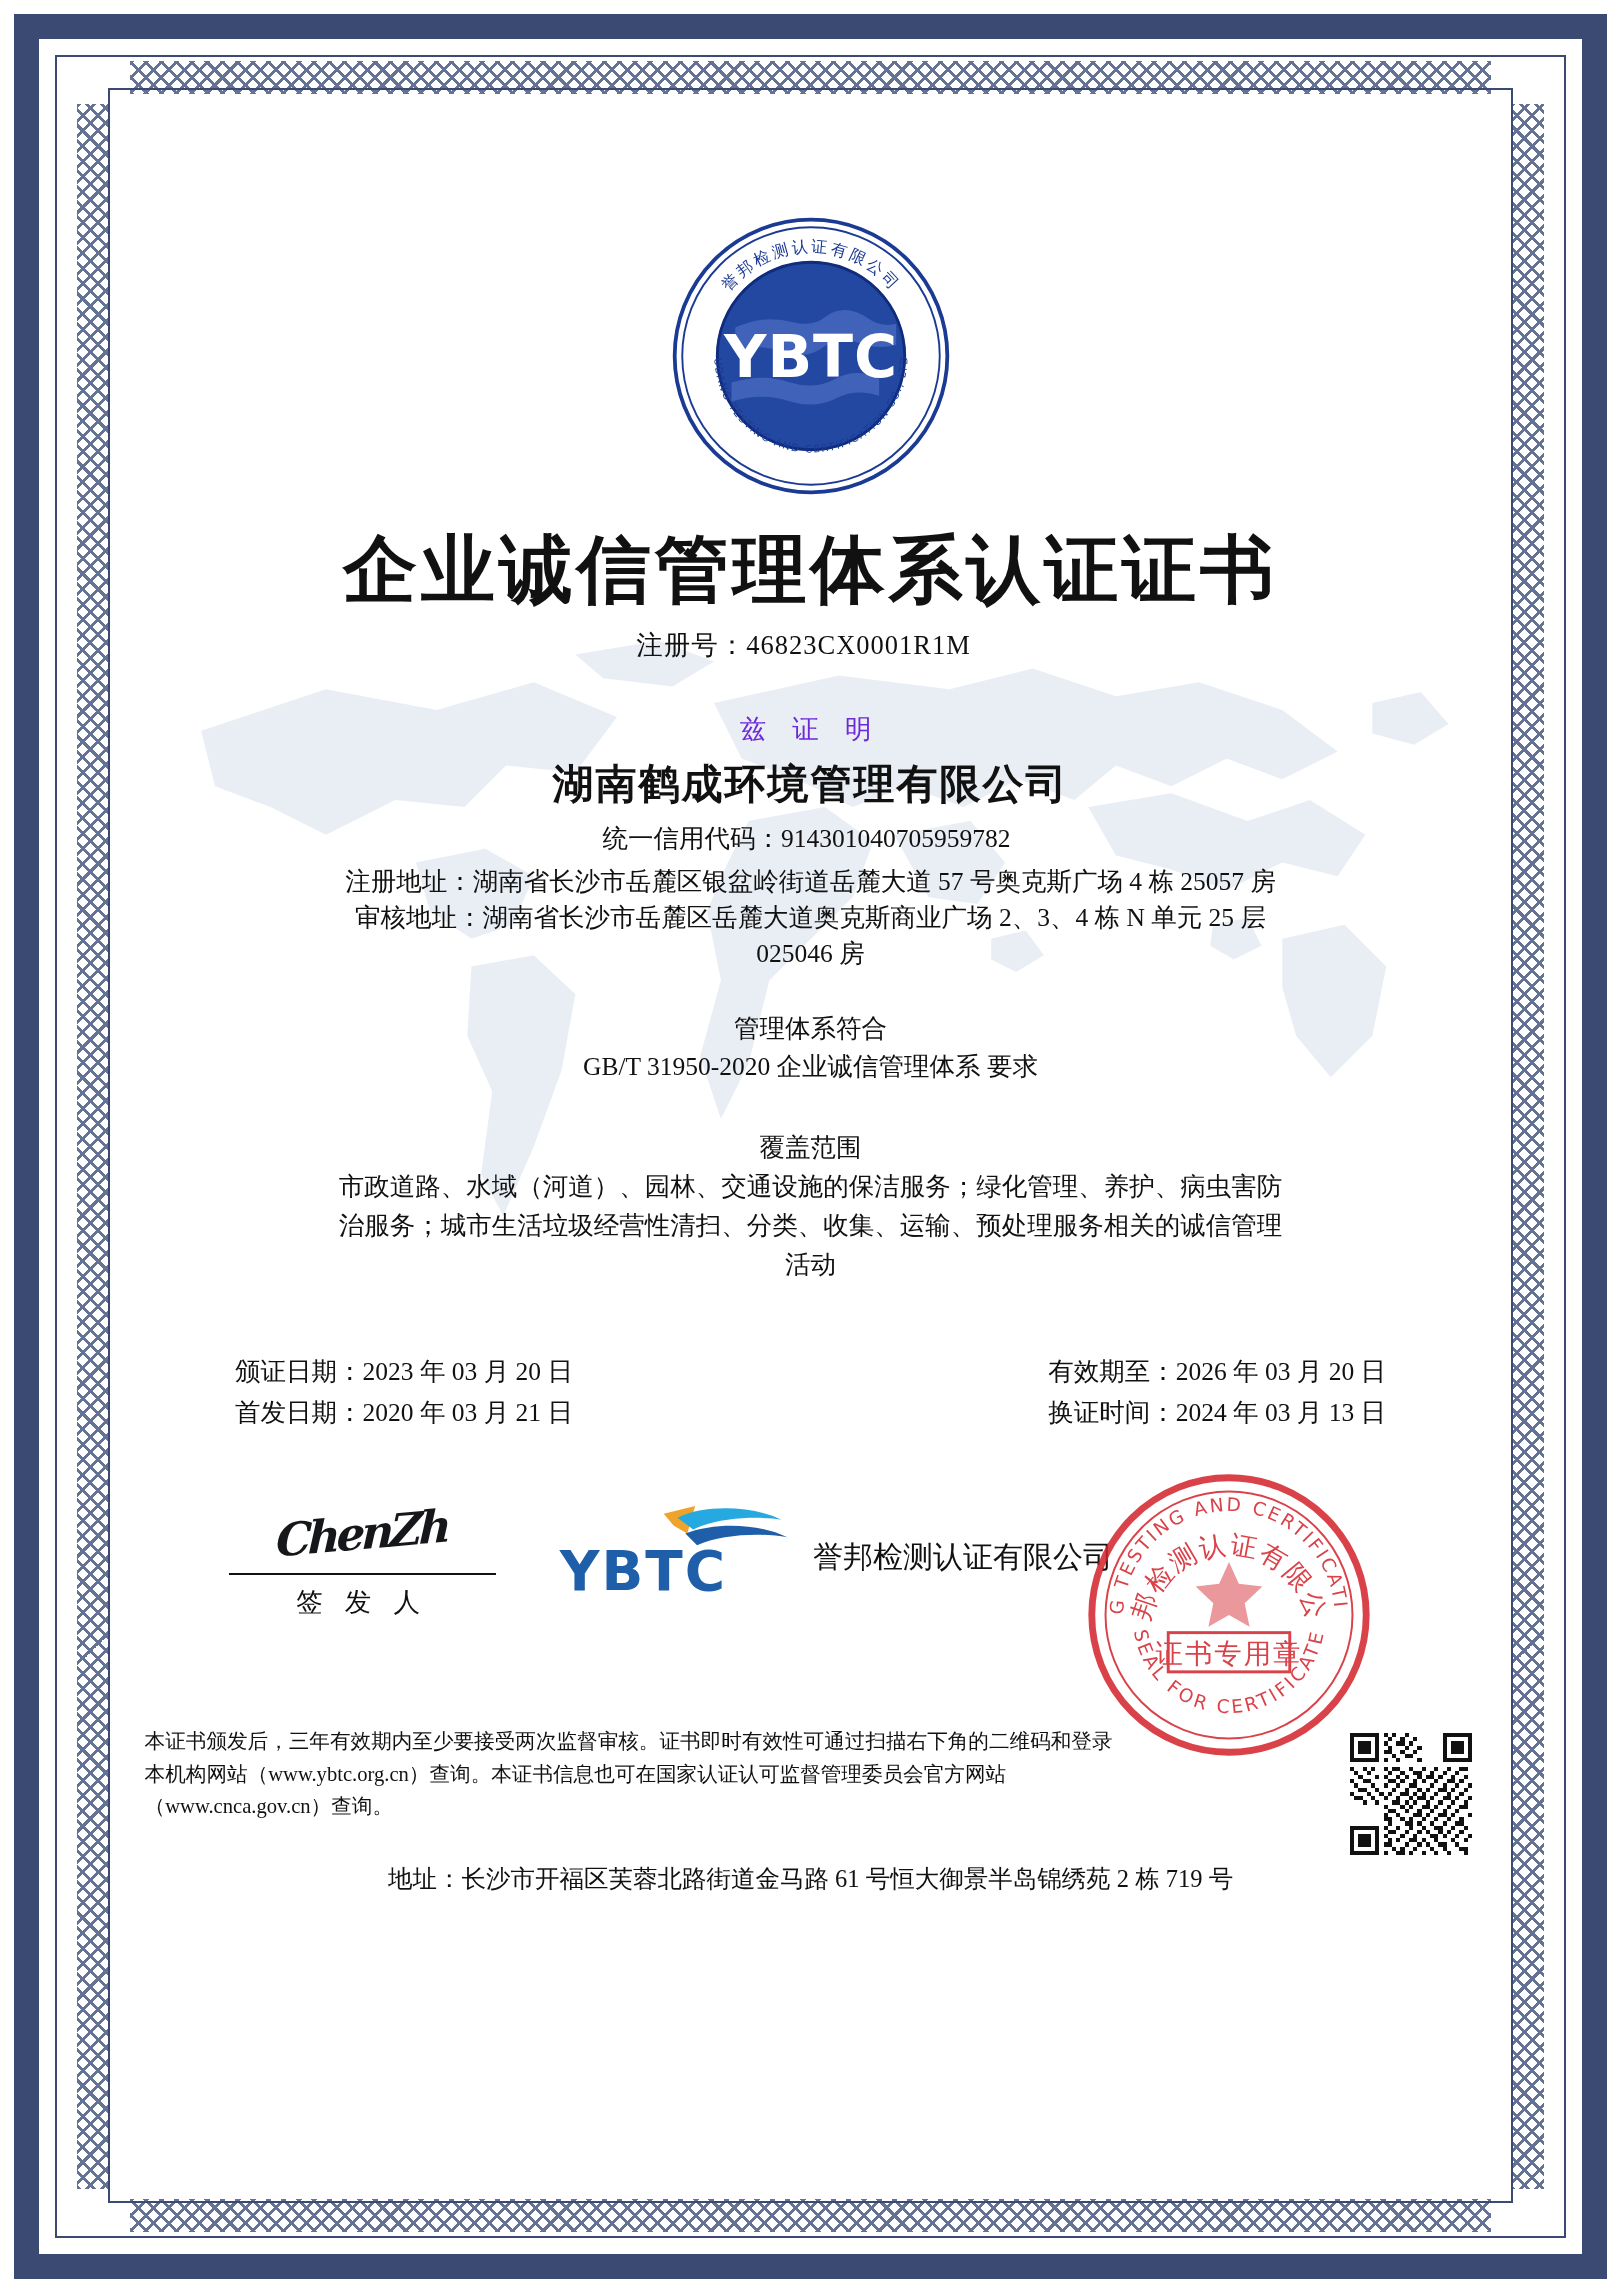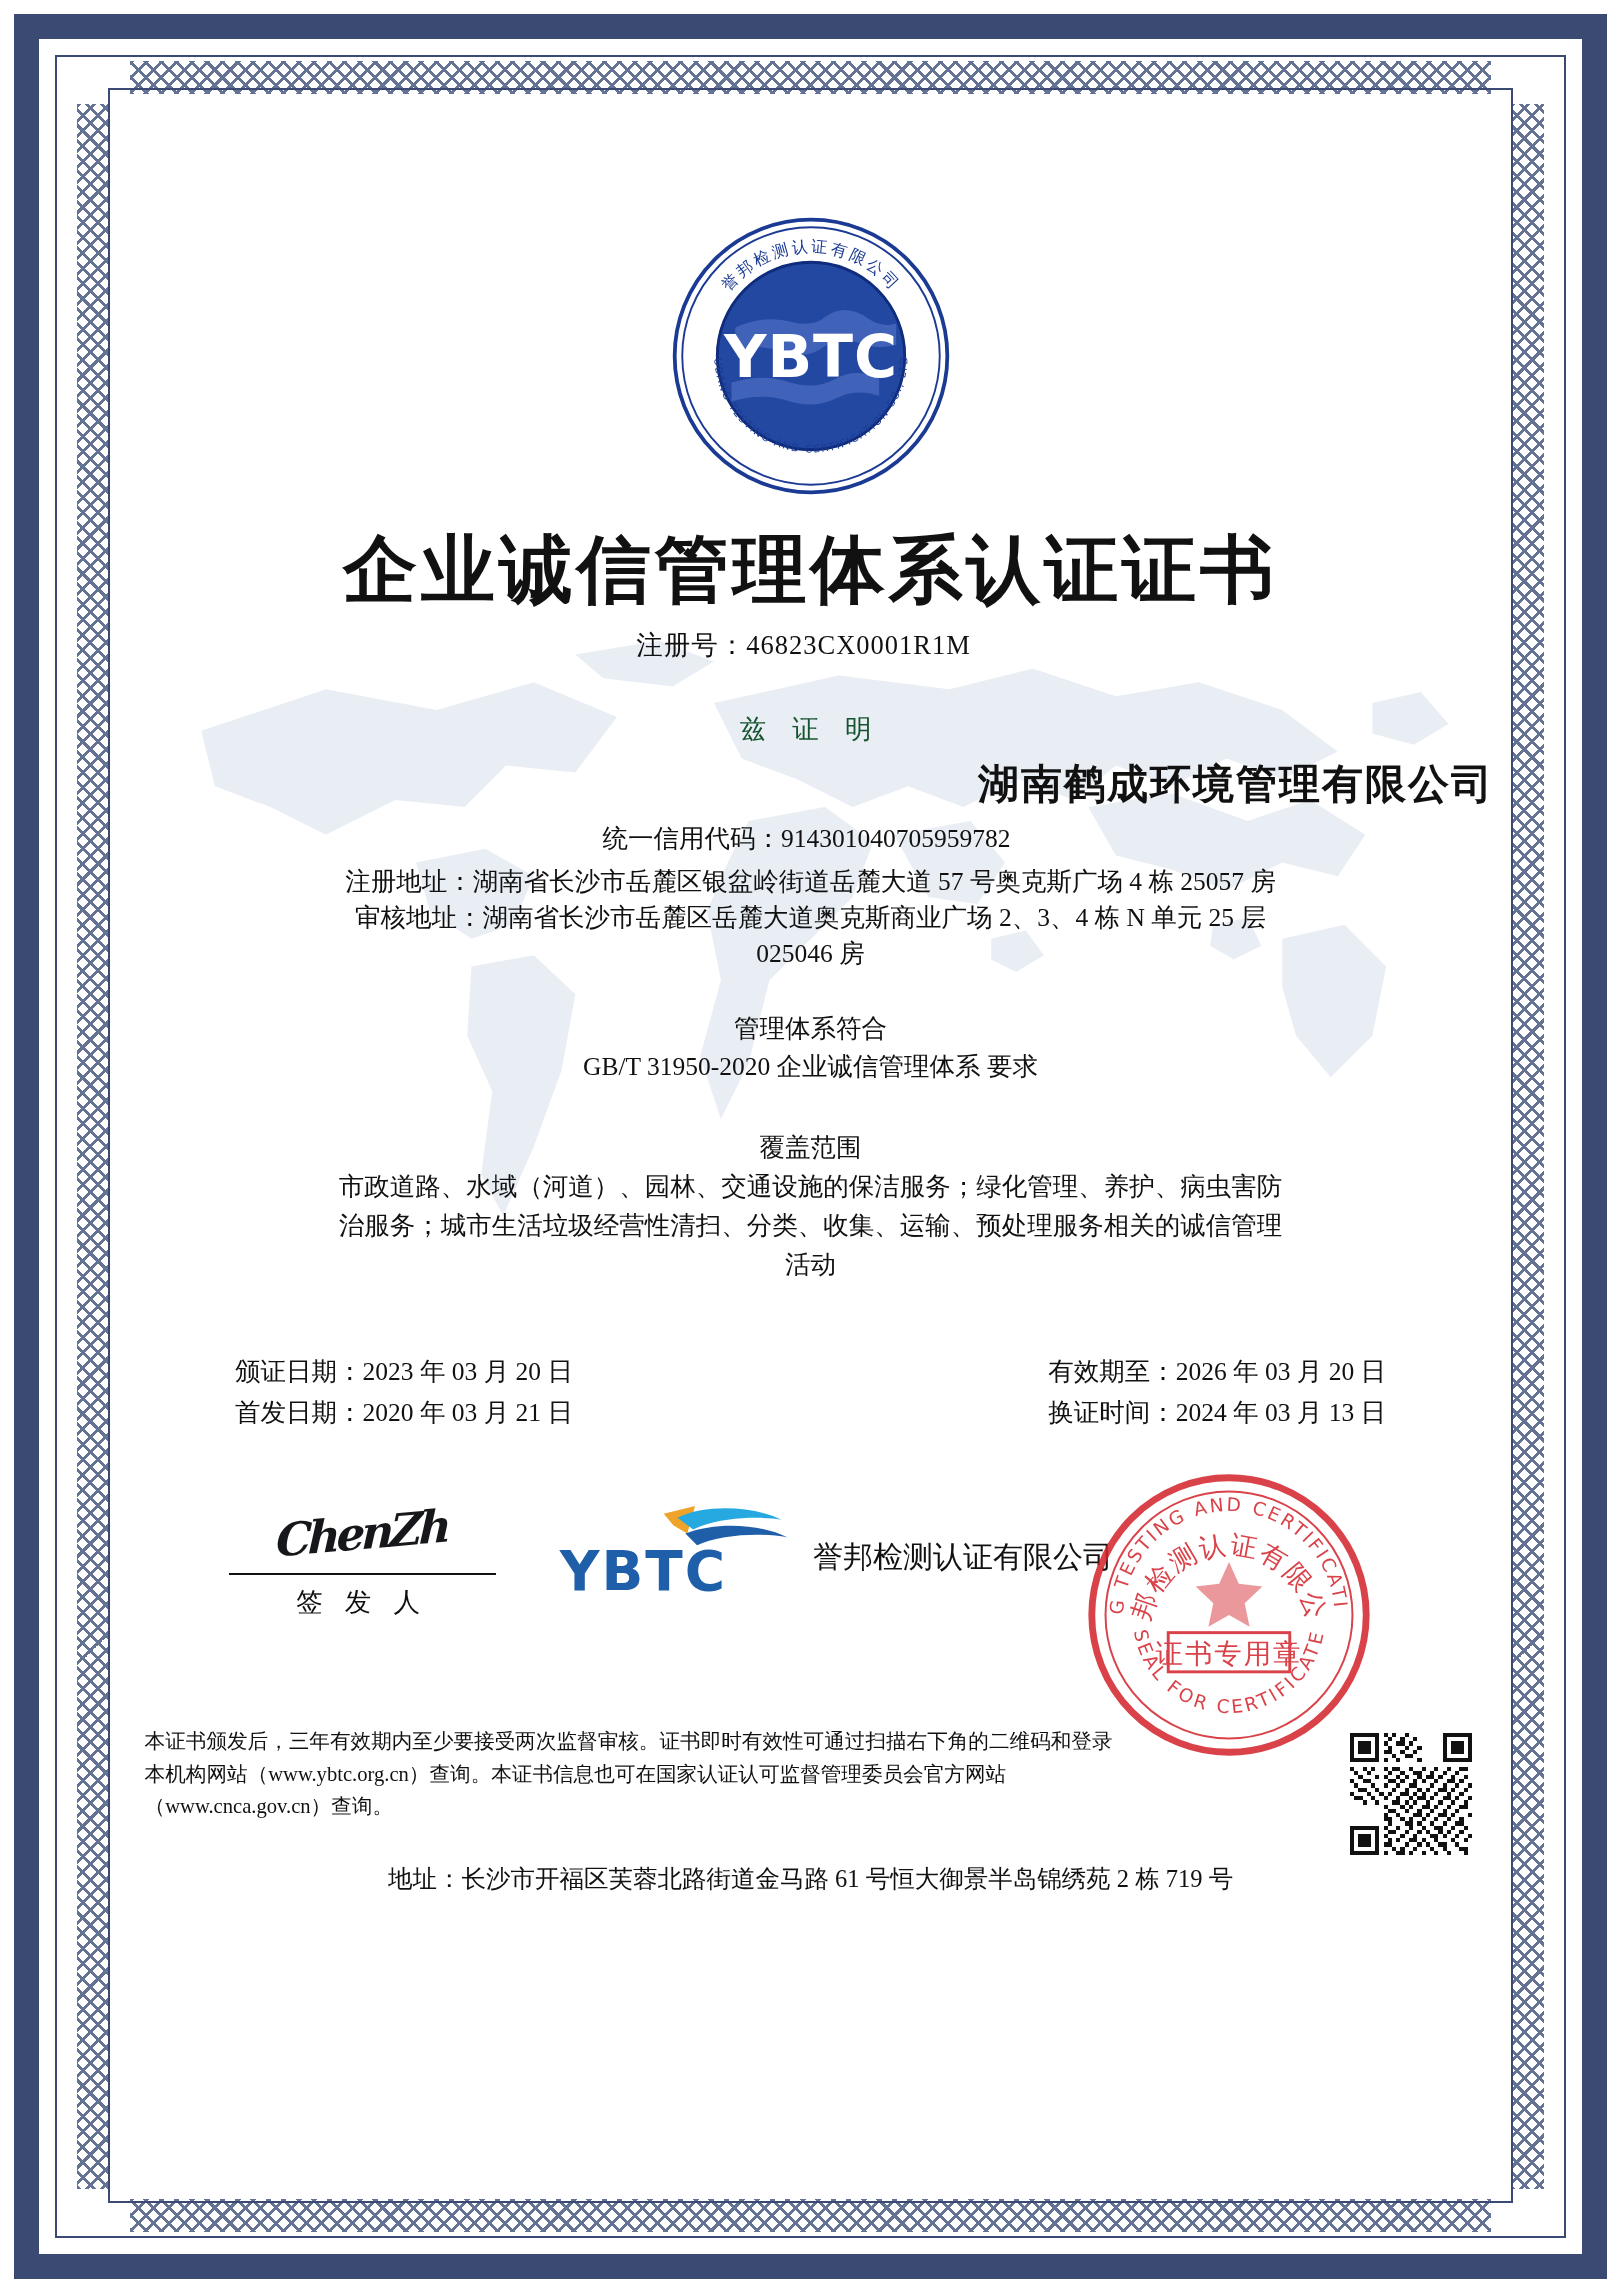--- a/index.html
+++ b/index.html
@@ -162,33 +162,32 @@
     letter-spacing: 1px;
     color: #111;
   }
 
   .certify-word {
     position: absolute;
     top: 613px;
     left: 0; right: 0;
     font-size: 26.5px;
     letter-spacing: 9.8px;
-    color: #14532d;
+    color: #6d28d9;
   }
 
   .company {
     position: absolute;
     top: 659px;
     left: 0; right: 0;
     font-family: "DejaVu Sans", "Liberation Sans", sans-serif;
     font-weight: bold;
     font-size: 41px;
     letter-spacing: 2px;
     color: #111;
-    text-align: right;
   }
 
   .credit-code {
     position: absolute;
     top: 723px;
     left: 0; right: 8px;
     font-size: 25.5px;
     color: #111;
   }
 

